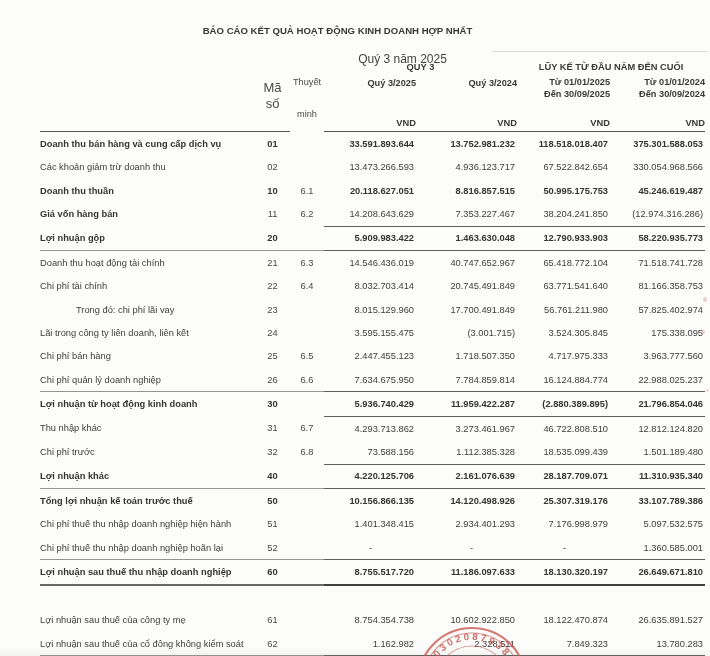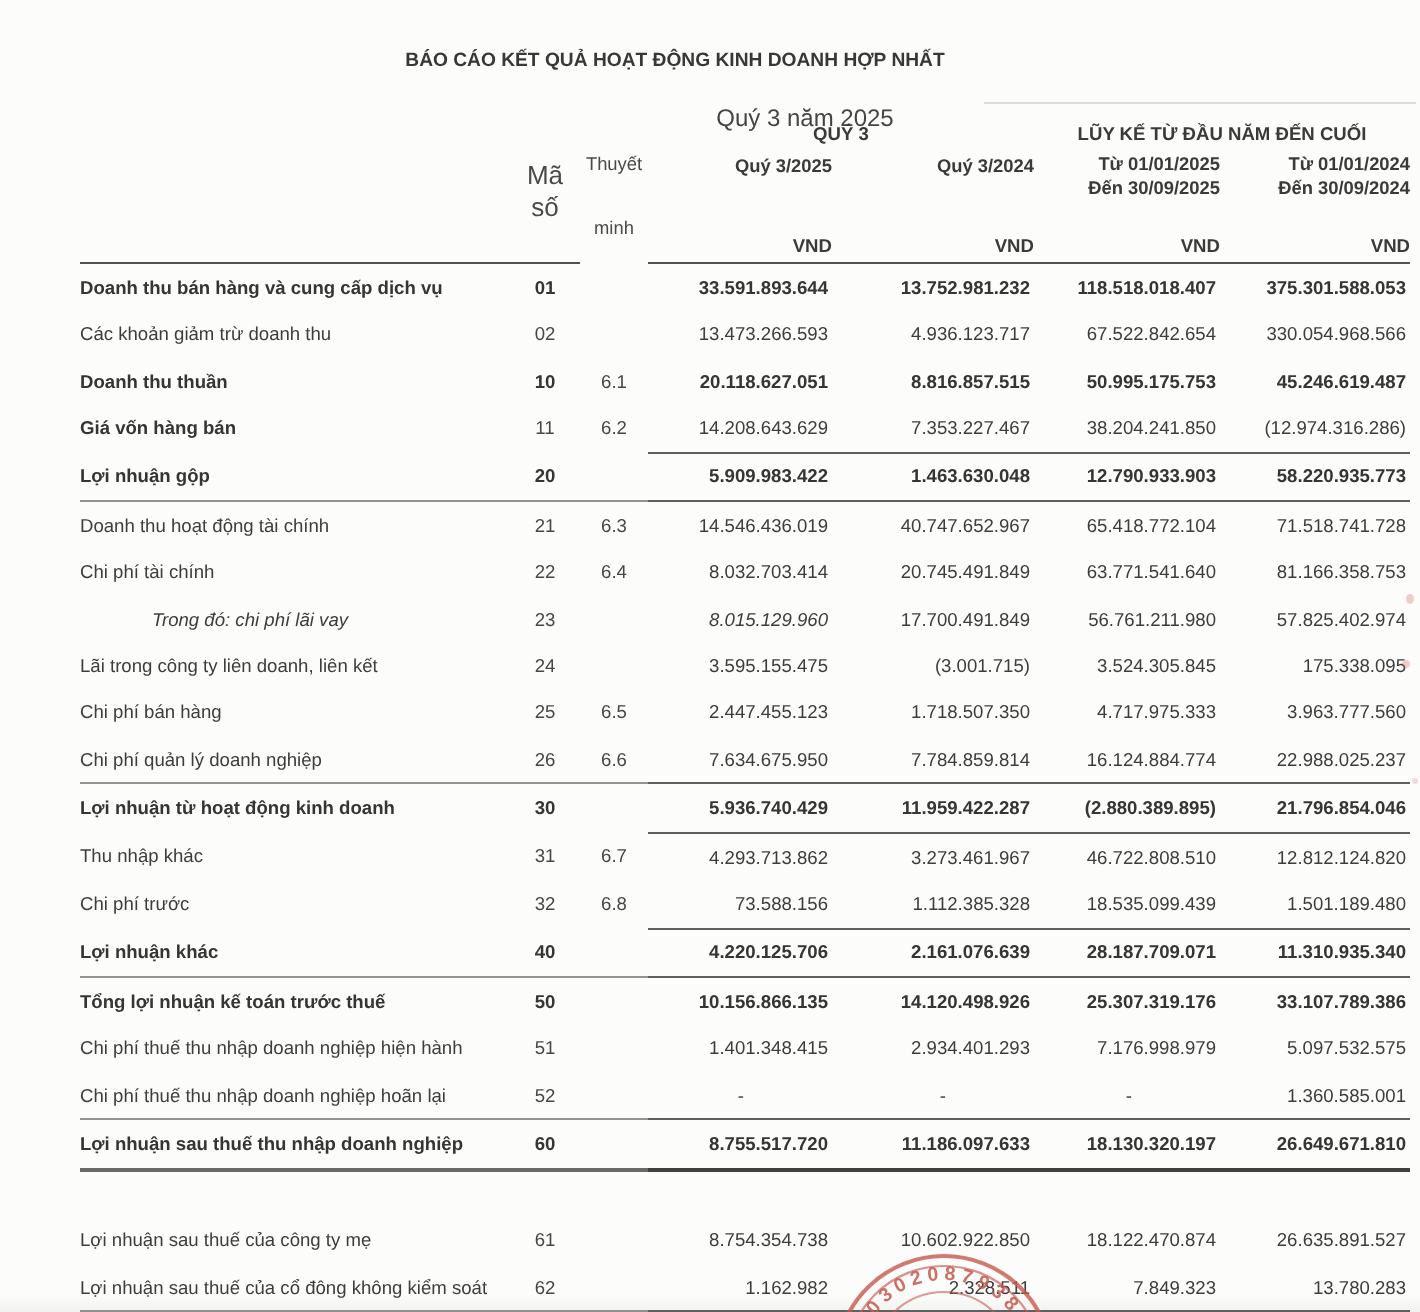--- a/index.html
+++ b/index.html
@@ -40,21 +40,21 @@
   thead tr.units td{border-bottom:1.3px solid #525252;}
 
   tbody td{padding:0;height:23.4px;vertical-align:middle;}
   td.label{text-align:left;margin-left:12px;}
   td.code{text-align:center;color:#474747;}
   td.note{text-align:center;color:#474747;}
   td.num{text-align:right;font-variant-numeric:tabular-nums;padding-right:2px;}
   tr.strong td.label,tr.strong td.num,tr.strong td.code{font-weight:bold;color:#353535;}
   tr.label-strong td.label{font-weight:bold;color:#353535;}
   td.label.indent{padding-left:36px;}
-  .italic{font-style:italic;}
+  .italic{}
 
   tr.top-num td.num{border-top:1px solid #5f5f5f;}
   tr.top-full td{border-top:1px solid #939393;}
   tr.top-full td.num{border-top:1px solid #5f5f5f;}
   tr.bottom-full td{border-bottom:1px solid #939393;}
   tr.bottom-full td.num{border-bottom:1px solid #5f5f5f;}
   tr.bottom-num td.num{border-bottom:1px solid #5f5f5f;}
   tr.bottom-thick td{border-bottom:2.4px solid #6a6a6a;}
   tr.bottom-thick td.num{border-bottom:2.6px solid #404040;}
   tr.spacer td{height:23px;border:none;}

